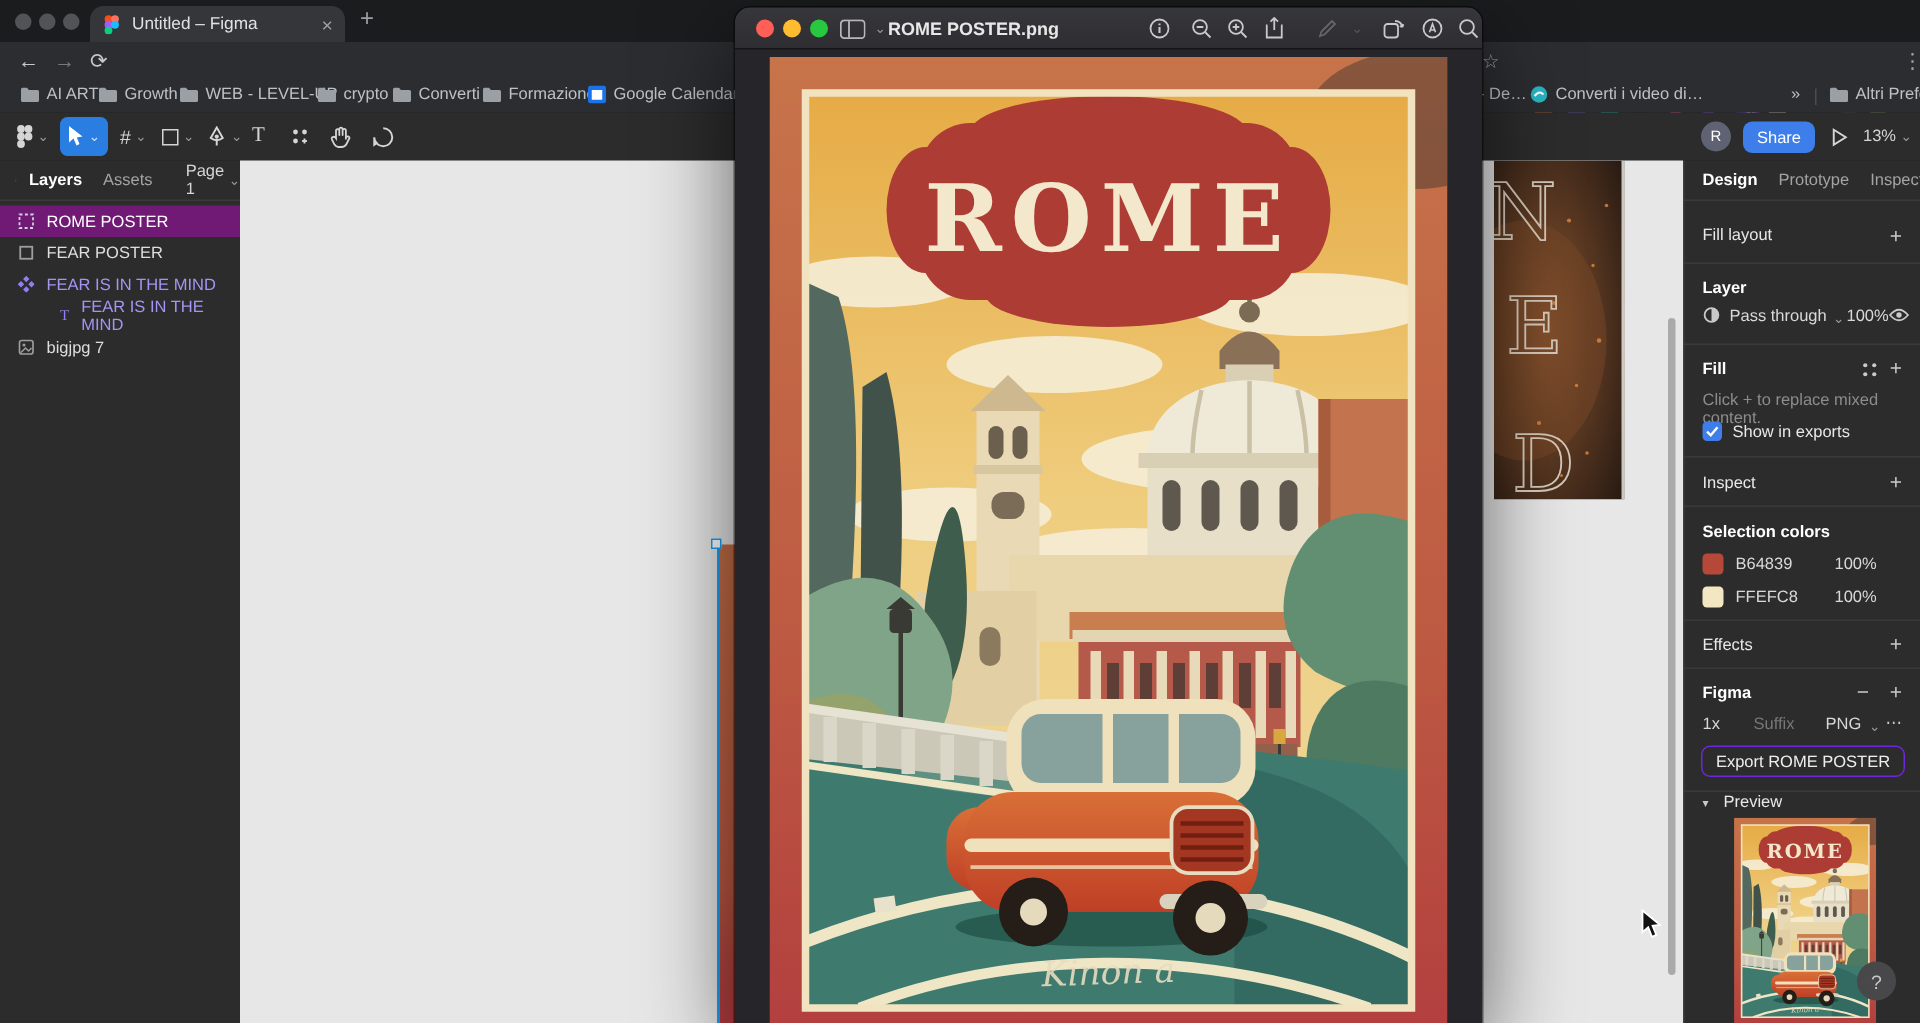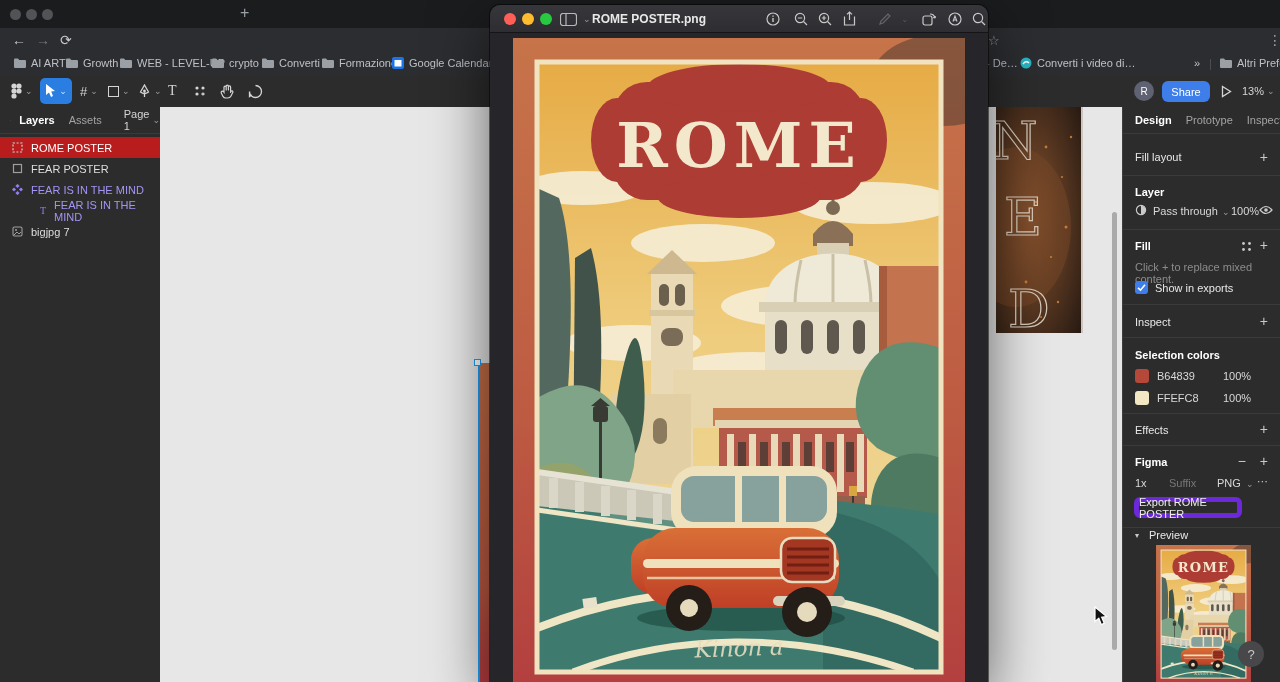--- a/index.html
+++ b/index.html
@@ -48,21 +48,21 @@
 
   
   #canvas { left:160px; top:107px; width:962px; height:575px; background:#e7e7e7; }
 
   
   #rpanel { left:1122px; top:107px; width:158px; height:575px; background:#2c2c2c;
             border-left:1px solid rgba(255,255,255,.09); z-index:5; font-size:11px; color:#d9d9d9; }
   .sect { position:absolute; left:12px; color:#fff; font-weight:bold; }
   .div { position:absolute; left:0; width:158px; height:1px; background:rgba(255,255,255,.07); }
   .plus { position:absolute; color:#c9c9c9; font-size:14px; font-weight:normal; }
-  #exportbtn { position:absolute; left:11px; top:390px; width:108px; height:21px; border:5px solid #6d28d9;
+  #exportbtn { position:absolute; left:11px; top:390px; width:136px; height:21px; border:1px solid #6d28d9;
                border-radius:6px; color:#eee; font-size:11px; display:flex; align-items:center; justify-content:center; }
   .swatch { position:absolute; left:12px; width:14px; height:14px; border-radius:3px; }
   #checkbox { position:absolute; left:12px; top:174px; width:13px; height:13px; background:#3d7eea; border-radius:3px; }
 
   
   #pwin { left:490px; top:5px; width:498px; height:677px; border-radius:10px 10px 0 0; background:#26262a;
           box-shadow:0 20px 60px rgba(0,0,0,.6), 0 0 0 1px rgba(0,0,0,.5); z-index:50; overflow:hidden; }
   #ptitle { height:28px; background:linear-gradient(#37373b,#2e2e32); border-bottom:1px solid #151517;
             position:relative; }
   #ptitle .name { position:absolute; left:102px; top:7px; font-size:12px; font-weight:bold; color:#e8e8e8; }
@@ -248,20 +248,31 @@
       </g>
       <rect x="24" y="24" width="404" height="610" fill="none" stroke="#f1e3c0" stroke-width="5"></rect>
     </symbol>
   </defs>
 </svg>
 
 <div id="tabstrip" class="abs">
   <div class="tl" style="left:10px"></div>
   <div class="tl" style="left:26px"></div>
   <div class="tl" style="left:42px"></div>
+  <div id="tab" class="abs">
+    <svg width="13" height="13" viewBox="0 0 12 12">
+      <circle cx="4" cy="2.5" r="2.4" fill="#f24e1e"></circle>
+        <circle cx="8" cy="2.5" r="2.4" fill="#ff7262"></circle>
+      <circle cx="4" cy="6" r="2.4" fill="#a259ff"></circle>
+        <circle cx="8" cy="6" r="2.4" fill="#1abcfe"></circle>
+      <circle cx="4" cy="9.5" r="2.4" fill="#0acf83"></circle>
+    </svg>
+    <span class="t">Untitled – Figma</span>
+    <span class="x">×</span>
+  </div>
   <span id="newtab" class="abs">+</span>
 </div>
 
 <div id="navbar" class="abs">
   <span class="navg" style="left:12px">←</span>
   <span class="navg" style="left:36px;color:#77797d">→</span>
   <span class="navg" style="left:60px">⟳</span>
   <div id="omnibox" class="abs">
     <svg width="9" height="11" viewBox="0 0 9 11">
       <rect x="1" y="4.5" width="7" height="6" rx="1" fill="#9ca1a6"></rect>
@@ -428,21 +439,21 @@
   <div id="lphead">
     <svg style="margin-left:10px" width="11" height="11" viewBox="0 0 11 11">
       <circle cx="4.5" cy="4.5" r="3.5" fill="none" stroke="#9e9e9e" stroke-width="1.3"></circle>
       <path d="M7.4 7.4 L10 10" stroke="#9e9e9e" stroke-width="1.3"></path>
       </svg>
     <span style="margin-left:8px;font-size:11px;font-weight:bold;color:#fff">Layers</span>
     <span style="margin-left:14px;font-size:11px;color:#a3a3a3">Assets</span>
     <span style="margin-left:22px;font-size:11px;color:#d5d5d5">Page 1</span>
     <span class="chev">⌄</span>
   </div>
-  <div class="lrow" style="top:30px;background:#b91c1c">
+  <div class="lrow" style="top:30px;background:#701a75">
     <svg style="margin-left:12px" width="11" height="11" viewBox="0 0 11 11">
       <g stroke="#cdd2de" stroke-width="1.2" stroke-dasharray="2 1.6" fill="none">
           <rect x="1" y="1" width="9" height="9"></rect>
         </g>
       </svg>
     <span class="lbl" style="color:#fff">ROME POSTER</span>
   </div>
   <div class="lrow" style="top:51px">
     <svg style="margin-left:12px" width="11" height="11" viewBox="0 0 11 11">
       <rect x="1.5" y="1.5" width="8" height="8" fill="none" stroke="#9e9e9e" stroke-width="1.2"></rect>

